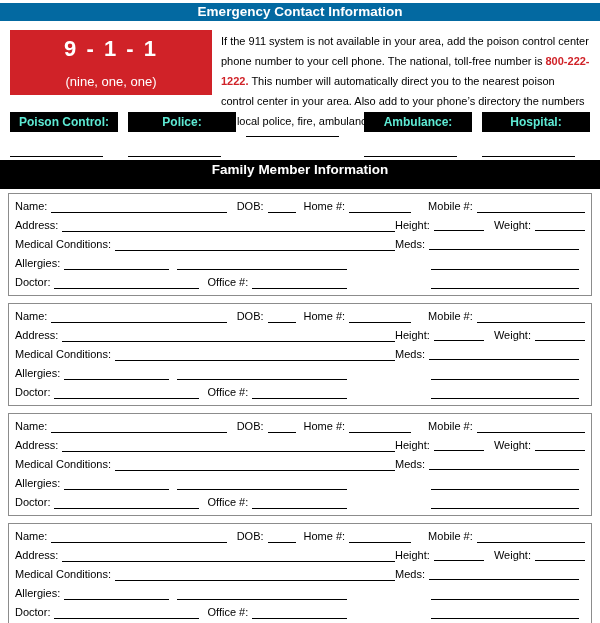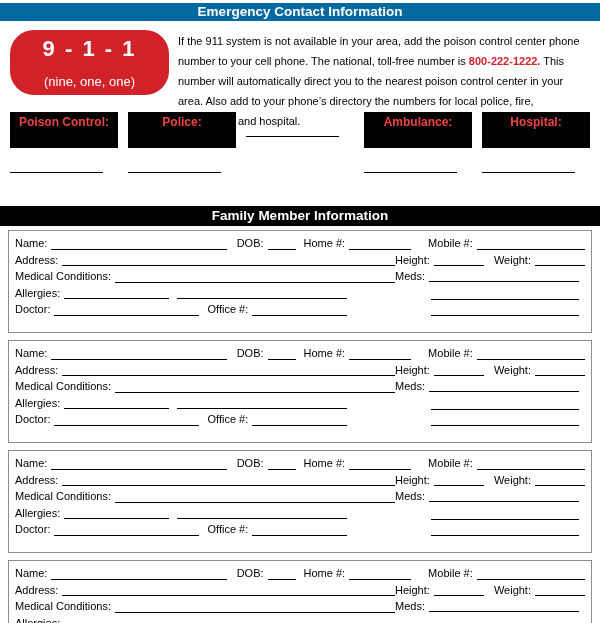--- a/index.html
+++ b/index.html
@@ -3,40 +3,40 @@
 <meta charset="utf-8">
 <style>
   * { margin:0; padding:0; box-sizing:border-box; }
   html,body { width:600px; height:623px; background:#fff; overflow:hidden;
               font-family:"Liberation Sans", sans-serif; color:#000; }
 
   .title-bar { margin-top:3px; height:18px; background:#0369a1; color:#fff;
                font-weight:bold; font-size:13.5px; line-height:18px; text-align:center; }
 
   .intro { display:flex; margin:9px 10px 0 10px; gap:9px; height:65px; }
-  .badge { width:159px; flex-shrink:0; color:#fff; text-align:center;
-           display:flex; flex-direction:column; justify-content:center; gap:12px;border-radius:24px; }
+  .badge { width:202px; flex-shrink:0; color:#fff; text-align:center;
+           display:flex; flex-direction:column; justify-content:center; gap:12px; }
   .badge-number { font-size:22px; font-weight:bold; letter-spacing:2px; }
   .badge-words  { font-size:13px; font-weight:normal; }
   .badge-label  { font-size:13px; font-weight:bold; }
   .para { flex:1; font-size:11px; line-height:20px; padding-top:1px; }
   .para .phone { font-weight:bold; }
 
   .contact-bars { display:flex; gap:10px; margin:17px 10px 0 10px; }
   .contact-col { flex:1; }
-  .contact-bar { height:36px; background:#000; color:#ef4444; font-weight:bold;
+  .contact-bar { height:20px; background:#000; color:#5eead4; font-weight:bold;
                  font-size:12px; line-height:20px; text-align:center; }
   .contact-line { margin-top:24px; width:86%; border-bottom:1.5px solid #000; height:1px; }
 
-  .family-bar { margin-top:33px; height:20px; background:#000; color:#fff;
+  .family-bar { margin-top:3px; height:29px; background:#000; color:#fff;
                 font-weight:bold; font-size:13.5px; line-height:20px; text-align:center; }
 
   .members { margin:4px 8px 0 8px; }
   .member { height:103px; border:1px solid #8c8c8c; background:#fff;
-            padding:4px 6px 16px 6px; margin-bottom:7px;
+            padding:4px 6px 6px 6px; margin-bottom:7px;
             display:flex; flex-direction:column; justify-content:space-between; }
   .row { display:flex; align-items:flex-end; font-size:11px; height:15px; }
   .left  { flex:1; display:flex; align-items:center; min-width:0; }
   .right { width:190px; flex-shrink:0; display:flex; align-items:flex-start; }
   .lbl { white-space:nowrap; padding-right:4px; line-height:13px; }
   .line { border-bottom:1.5px solid #000; height:12px; display:inline-block; }
   .grow { flex-grow:1; }
   .ml8  { margin-left:8px; }  .ml10 { margin-left:10px; }
   .ml17 { margin-left:17px; } .ml24 { margin-left:8px; }
   .mr6  { margin-right:6px; } .mr48 { margin-right:48px; }

